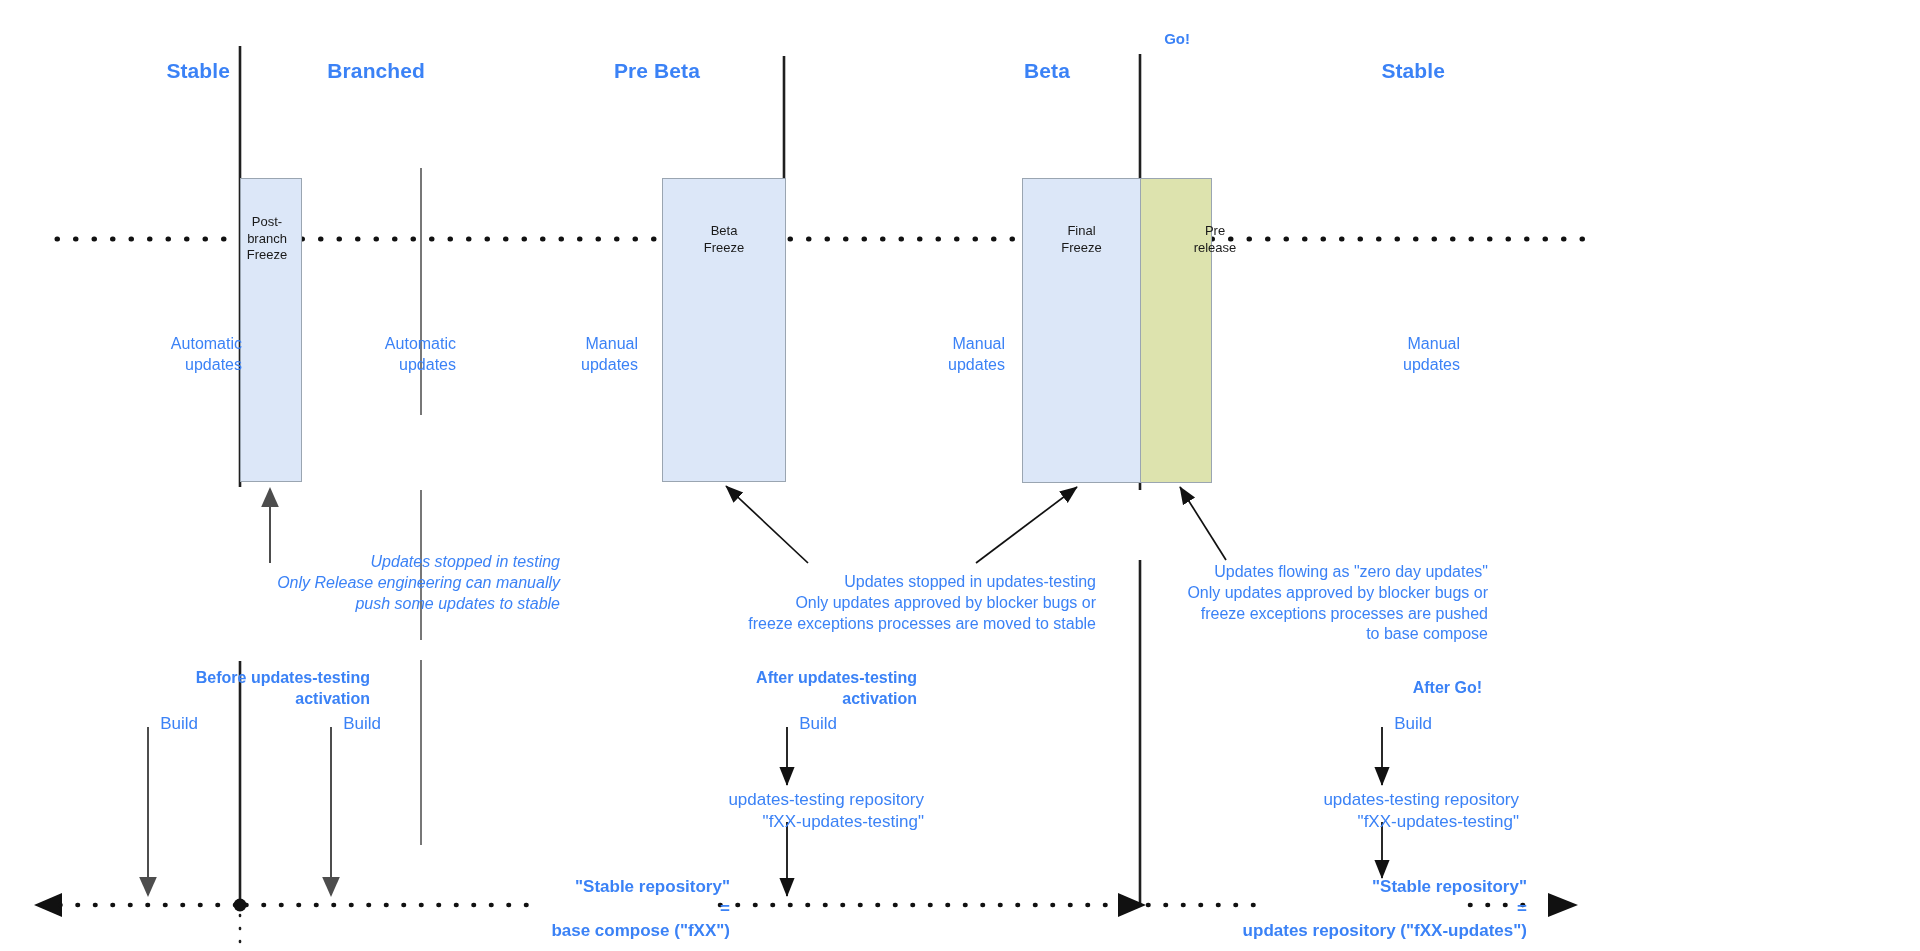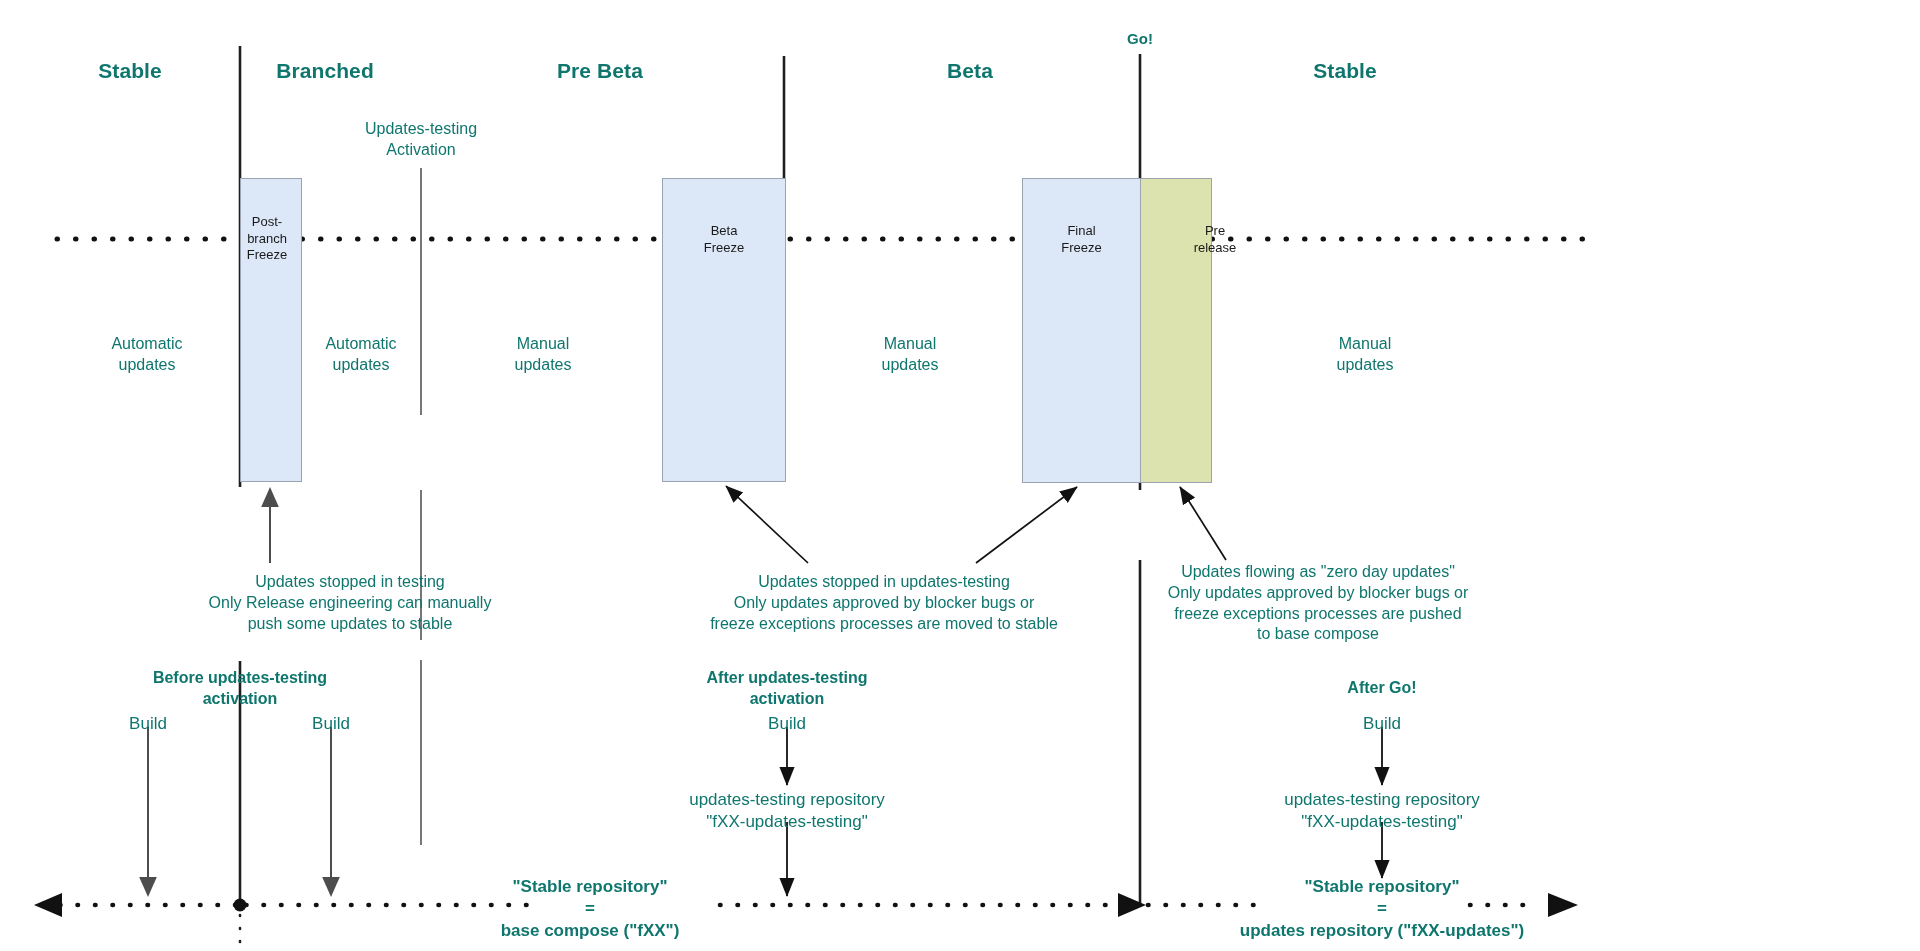--- a/index.html
+++ b/index.html
@@ -17,24 +17,24 @@
   }
   #stage svg.layer{
     position:absolute;
     left:0; top:0;
     width:1920px;
     height:951px;
     pointer-events:none;
   }
   .txt{
     position:absolute;
-    text-align:center;
+    text-align:right;
     line-height:1.30;
     white-space:pre-line;
-    color:#0f766e;
+    color:#3b82f6;
   }
   .phase-title{
     font-size:21px;
     font-weight:bold;
     letter-spacing:0.1px;
   }
   .milestone-label{
     font-size:16px;
     font-weight:normal;
   }
@@ -180,36 +180,34 @@
   <div class="freeze-box" style="left:1140px; top:178px; width:72px; height:305px; background:#dde3ae;"></div>
   <div class="box-label" style="left:1140px; top:223px; width:72px;padding-left:39px;">Pre
 release</div>
 
   <div class="txt phase-title" style="left:30px; top:57px; width:200px;">Stable</div>
   <div class="txt phase-title" style="left:225px; top:57px; width:200px;">Branched</div>
   <div class="txt phase-title" style="left:500px; top:57px; width:200px;">Pre Beta</div>
   <div class="txt phase-title" style="left:870px; top:57px; width:200px;">Beta</div>
   <div class="txt phase-title" style="left:1245px; top:57px; width:200px;">Stable</div>
 
-  <div class="txt milestone-label" style="left:311px; top:119px; width:220px;">Updates-testing
-Activation</div>
   <div class="txt milestone-label bold" style="left:1090px; top:29px; width:100px;">Go!</div>
 
   <div class="txt updates-mode" style="left:52px; top:310px; width:190px;">Automatic
 updates</div>
   <div class="txt updates-mode" style="left:266px; top:310px; width:190px;">Automatic
 updates</div>
   <div class="txt updates-mode" style="left:448px; top:310px; width:190px;">Manual
 updates</div>
   <div class="txt updates-mode" style="left:815px; top:310px; width:190px;">Manual
 updates</div>
   <div class="txt updates-mode" style="left:1270px; top:310px; width:190px;">Manual
 updates</div>
 
-  <div class="txt note" style="left:140px; top:572px; width:420px;">Updates stopped in testing
+  <div class="txt note" style="left:140px; top:552px; width:420px;font-style:italic;">Updates stopped in testing
 Only Release engineering can manually
 push some updates to stable</div>
   <div class="txt note" style="left:672px; top:572px; width:424px;">Updates stopped in updates-testing
 Only updates approved by blocker bugs or
 freeze exceptions processes are moved to stable</div>
   <div class="txt note" style="left:1148px; top:562px; width:340px;">Updates flowing as "zero day updates"
 Only updates approved by blocker bugs or
 freeze exceptions processes are pushed
 to base compose</div>
 

